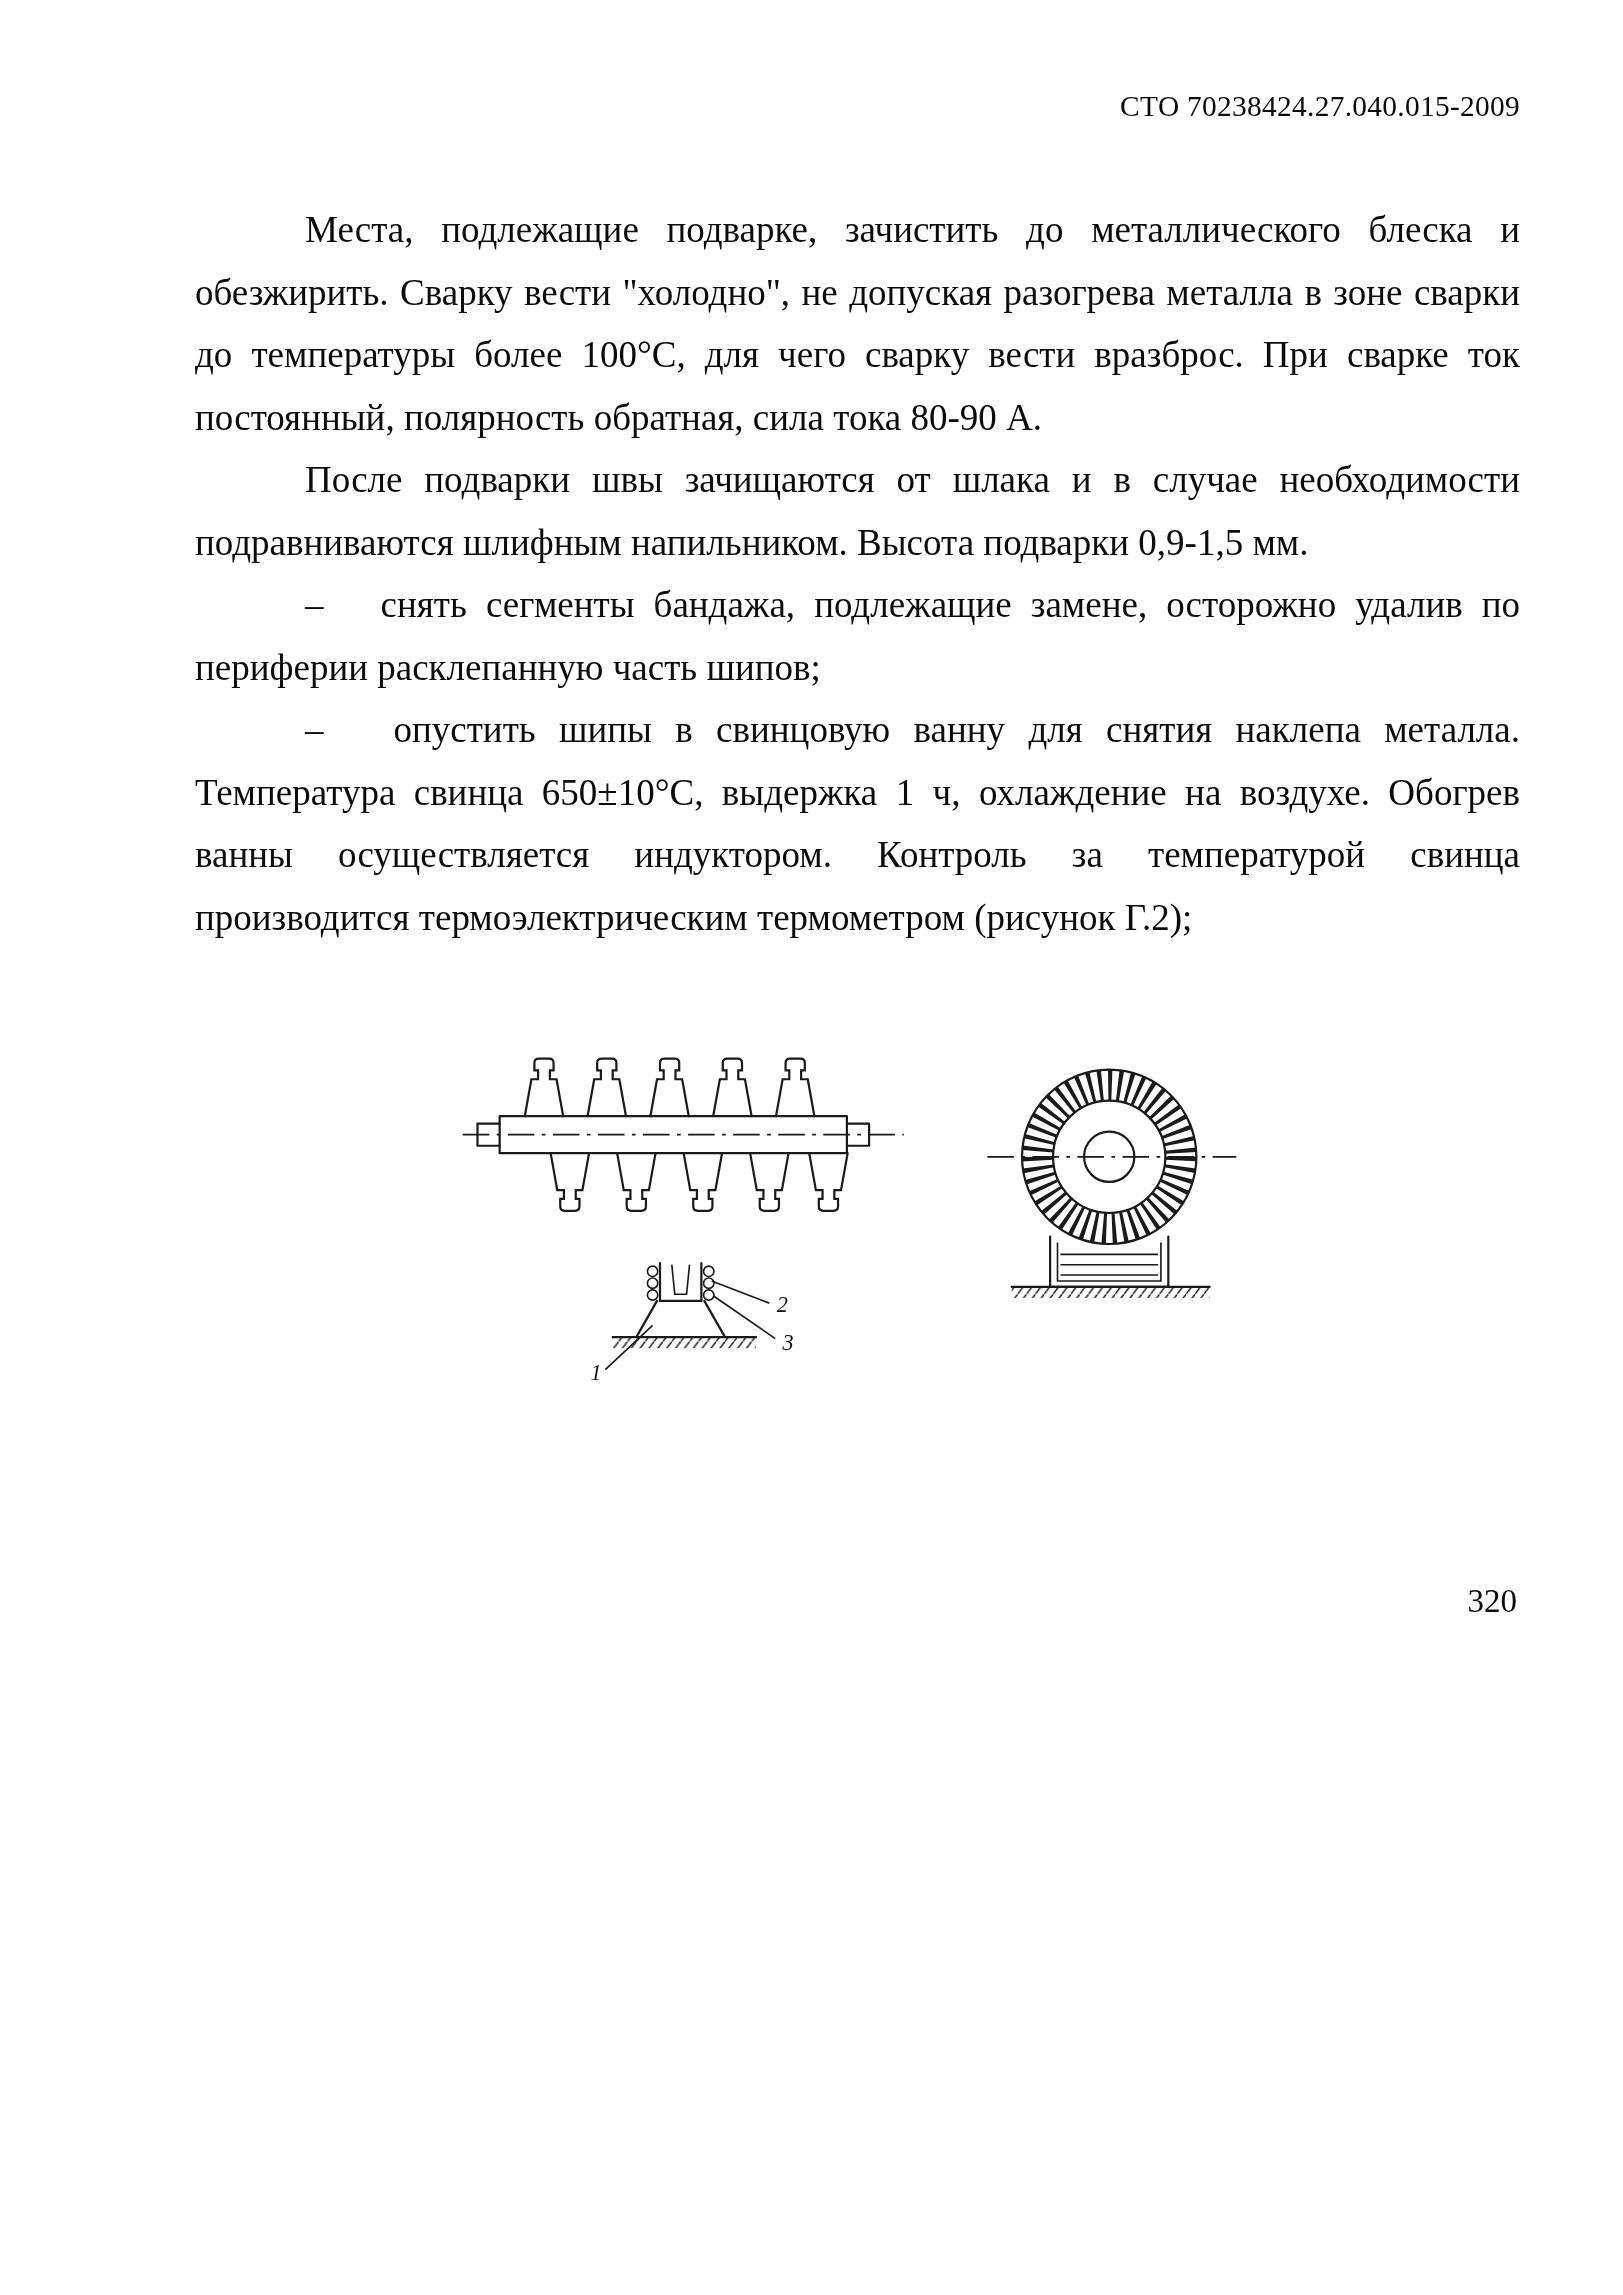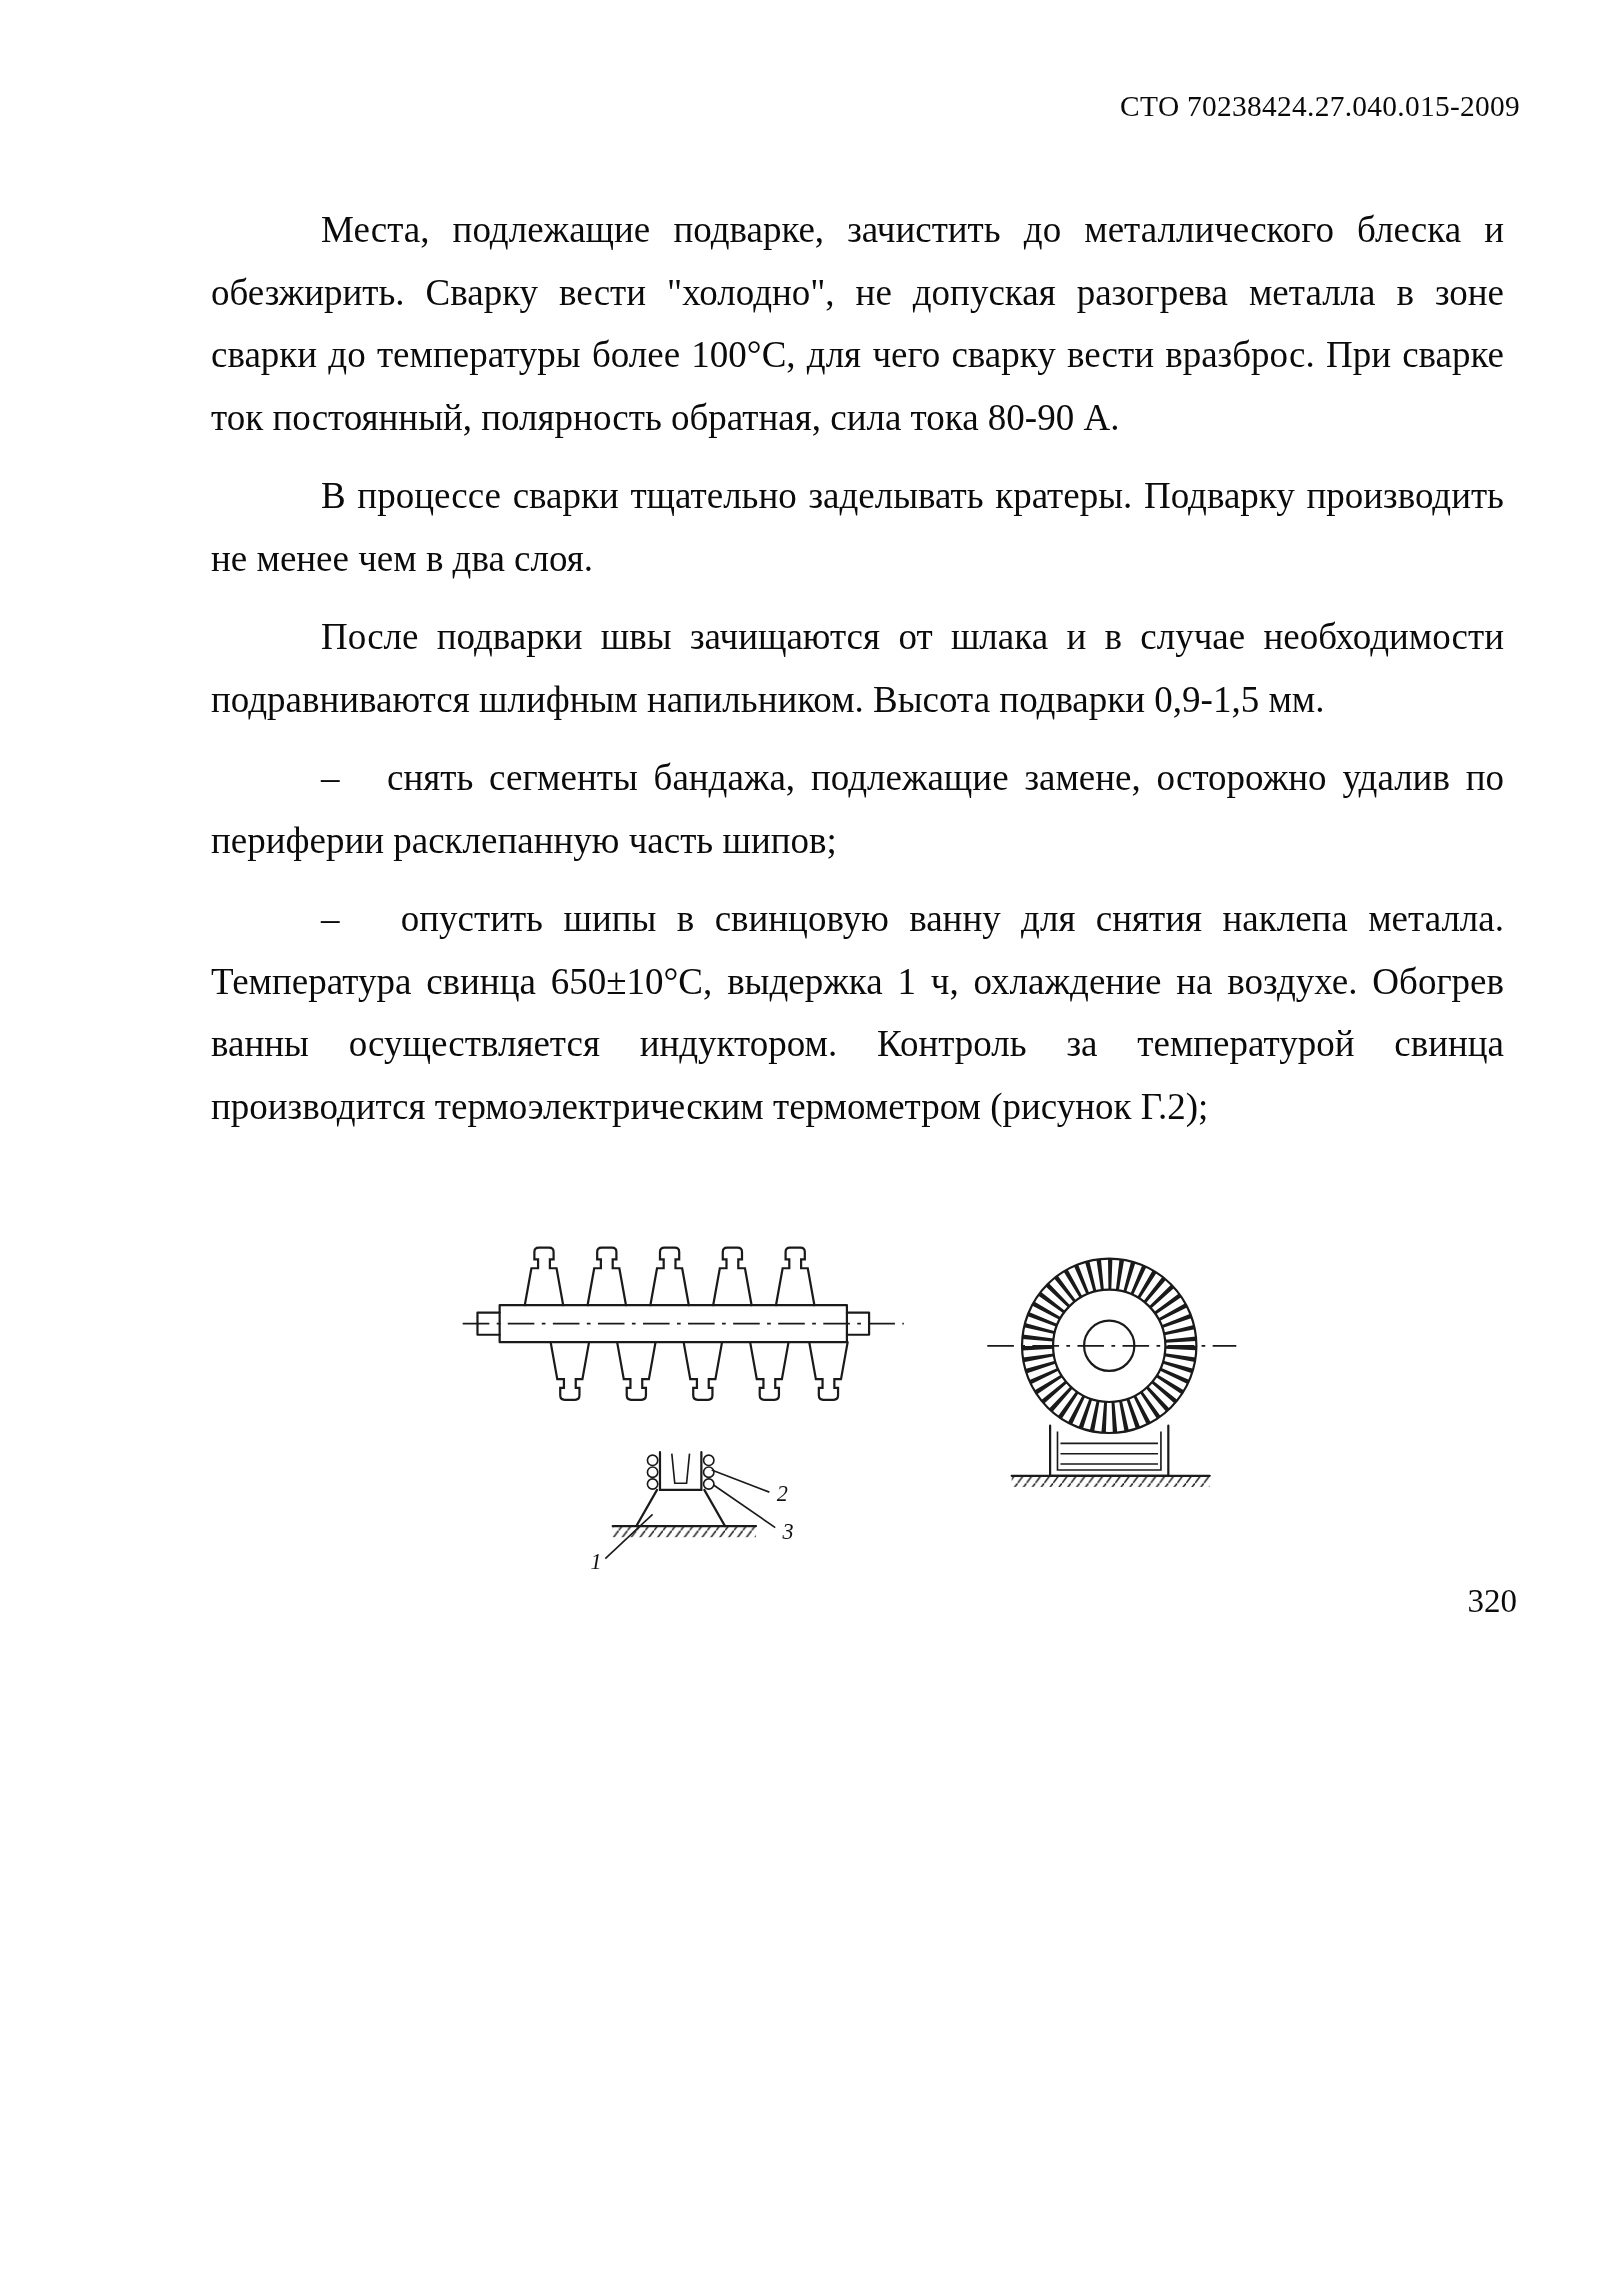--- a/index.html
+++ b/index.html
@@ -16,21 +16,21 @@
     padding:90px 103px 0 195px;
     border-radius:9px;
   }
   .header {
     text-align:right;
     font-size:29.4px;
     letter-spacing:0.3px;
     margin-bottom:76px;
   }
   .body-text p {
-    margin:16px;
+    margin:0;
     font-size:37px;
     line-height:1.69;
     text-align:justify;
     text-indent:110px;
   }
   figure.fig-block {
     margin:97px 0 0 0;
     text-align:center;
   }
   svg.fig { width:798px; height:auto; }
@@ -63,21 +63,20 @@
 </style>
 </head>
 <body>
 
 <div class="page">
 
   <div class="header">СТО 70238424.27.040.015-2009</div>
 
   <div class="body-text">
     <p>Места, подлежащие подварке, зачистить до металлического блеска и обезжирить. Сварку вести "холодно", не допуская разогрева металла в зоне сварки до температуры более 100°С, для чего сварку вести вразброс. При сварке ток постоянный, полярность обратная, сила тока 80-90 А.</p>
-    <p>В процессе сварки тщательно заделывать кратеры. Подварку производить не менее чем в два слоя.</p>
     <p>После подварки швы зачищаются от шлака и в случае необходимости подравниваются шлифным напильником. Высота подварки 0,9-1,5 мм.</p>
     <p>–&nbsp;&nbsp;&nbsp;снять сегменты бандажа, подлежащие замене, осторожно удалив по периферии расклепанную часть шипов;</p>
     <p>–&nbsp;&nbsp;&nbsp;опустить шипы в свинцовую ванну для снятия наклепа металла. Температура свинца 650±10°С, выдержка 1 ч, охлаждение на воздухе. Обогрев ванны осуществляется индуктором. Контроль за температурой свинца производится термоэлектрическим термометром (рисунок Г.2);</p>
   </div>
 
   <figure class="fig-block">
     <svg class="fig" viewBox="0 0 1080 480" xmlns="http://www.w3.org/2000/svg">
       <defs>
         <path id="blade" d="M-26 0 L-17 -50 L-8 -50 L-8 -62 L-13 -62 L-13 -72 Q-13 -78 -7 -78 L7 -78 Q13 -78 13 -72 L13 -62 L8 -62 L8 -50 L17 -50 L26 0"></path>
         <pattern id="ph" patternUnits="userSpaceOnUse" width="12" height="16">

